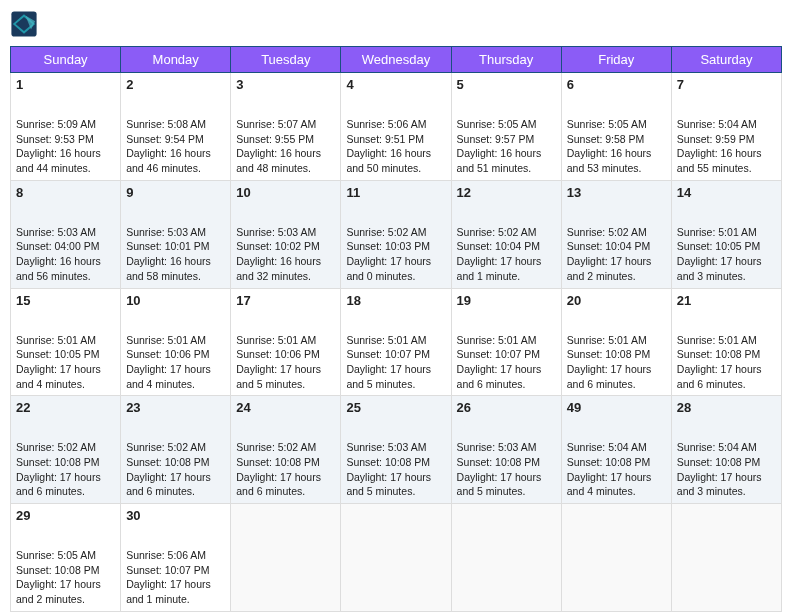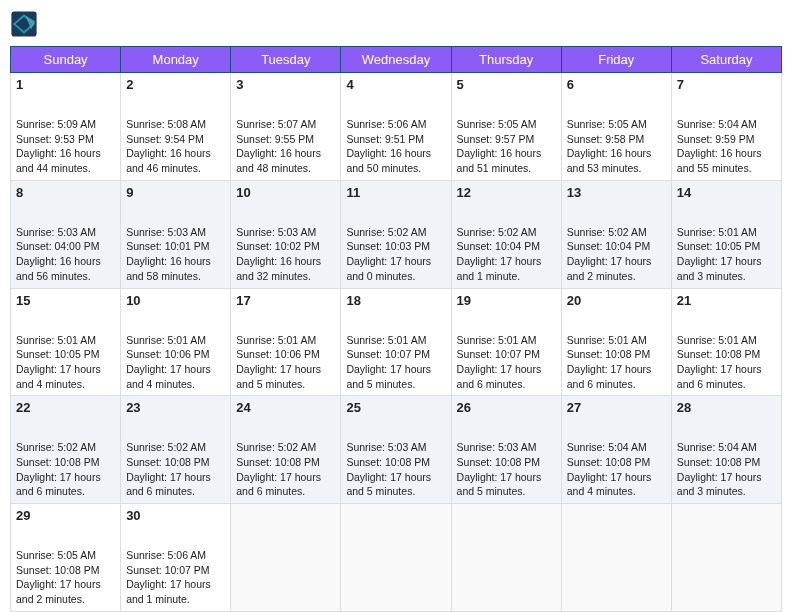--- a/index.html
+++ b/index.html
@@ -338,21 +338,21 @@
           </td>
           <td>
             <span class="day-num">26</span>
 <div class="cell-content">
   <span>Sunrise: 5:03 AM</span><br>
   <span>Sunset: 10:08 PM</span><br>
   <span>Daylight: 17 hours and 5 minutes.</span>
 </div>
           </td>
           <td>
-            <span class="day-num">27</span>
+            <span class="day-num">49</span>
 <div class="cell-content">
   <span>Sunrise: 5:04 AM</span><br>
   <span>Sunset: 10:08 PM</span><br>
   <span>Daylight: 17 hours and 4 minutes.</span>
 </div>
           </td>
           <td>
             <span class="day-num">28</span>
 <div class="cell-content">
   <span>Sunrise: 5:04 AM</span><br>

